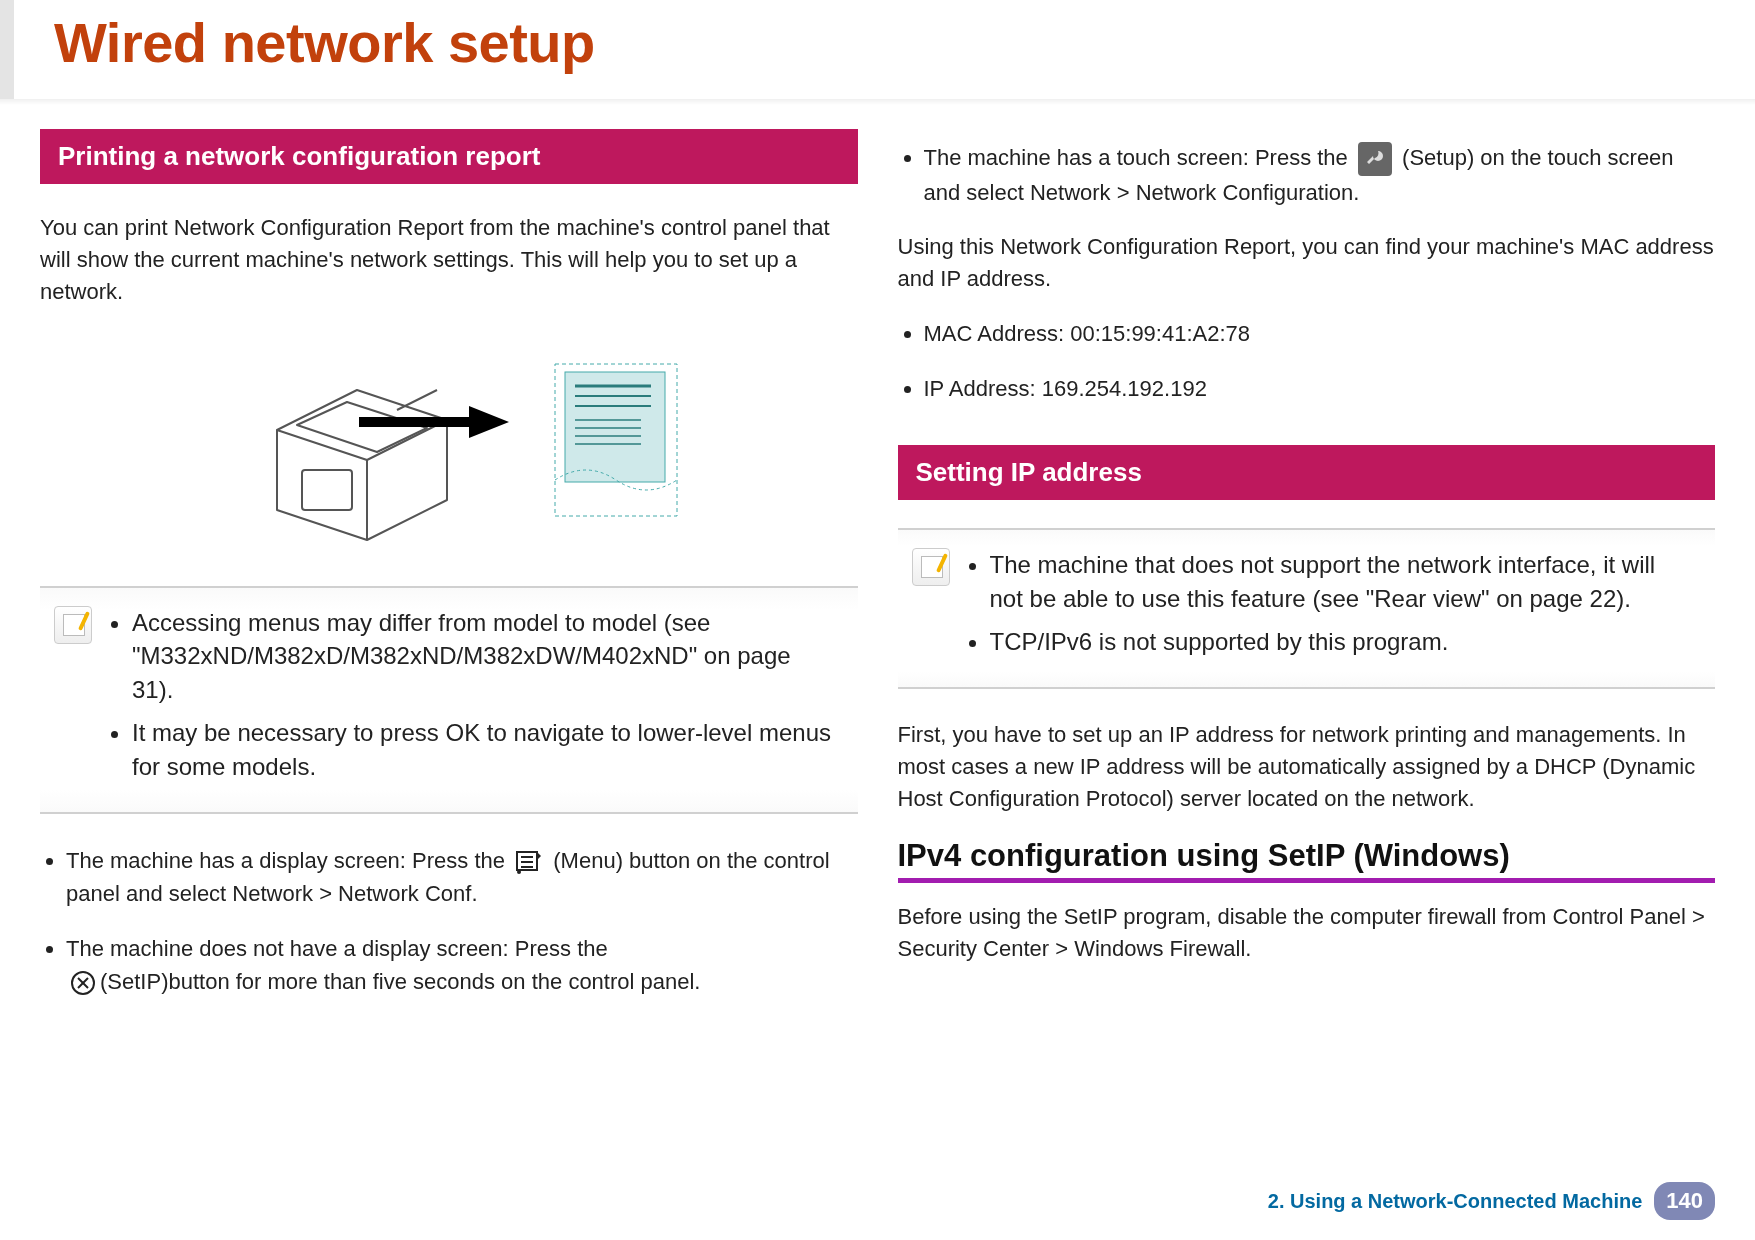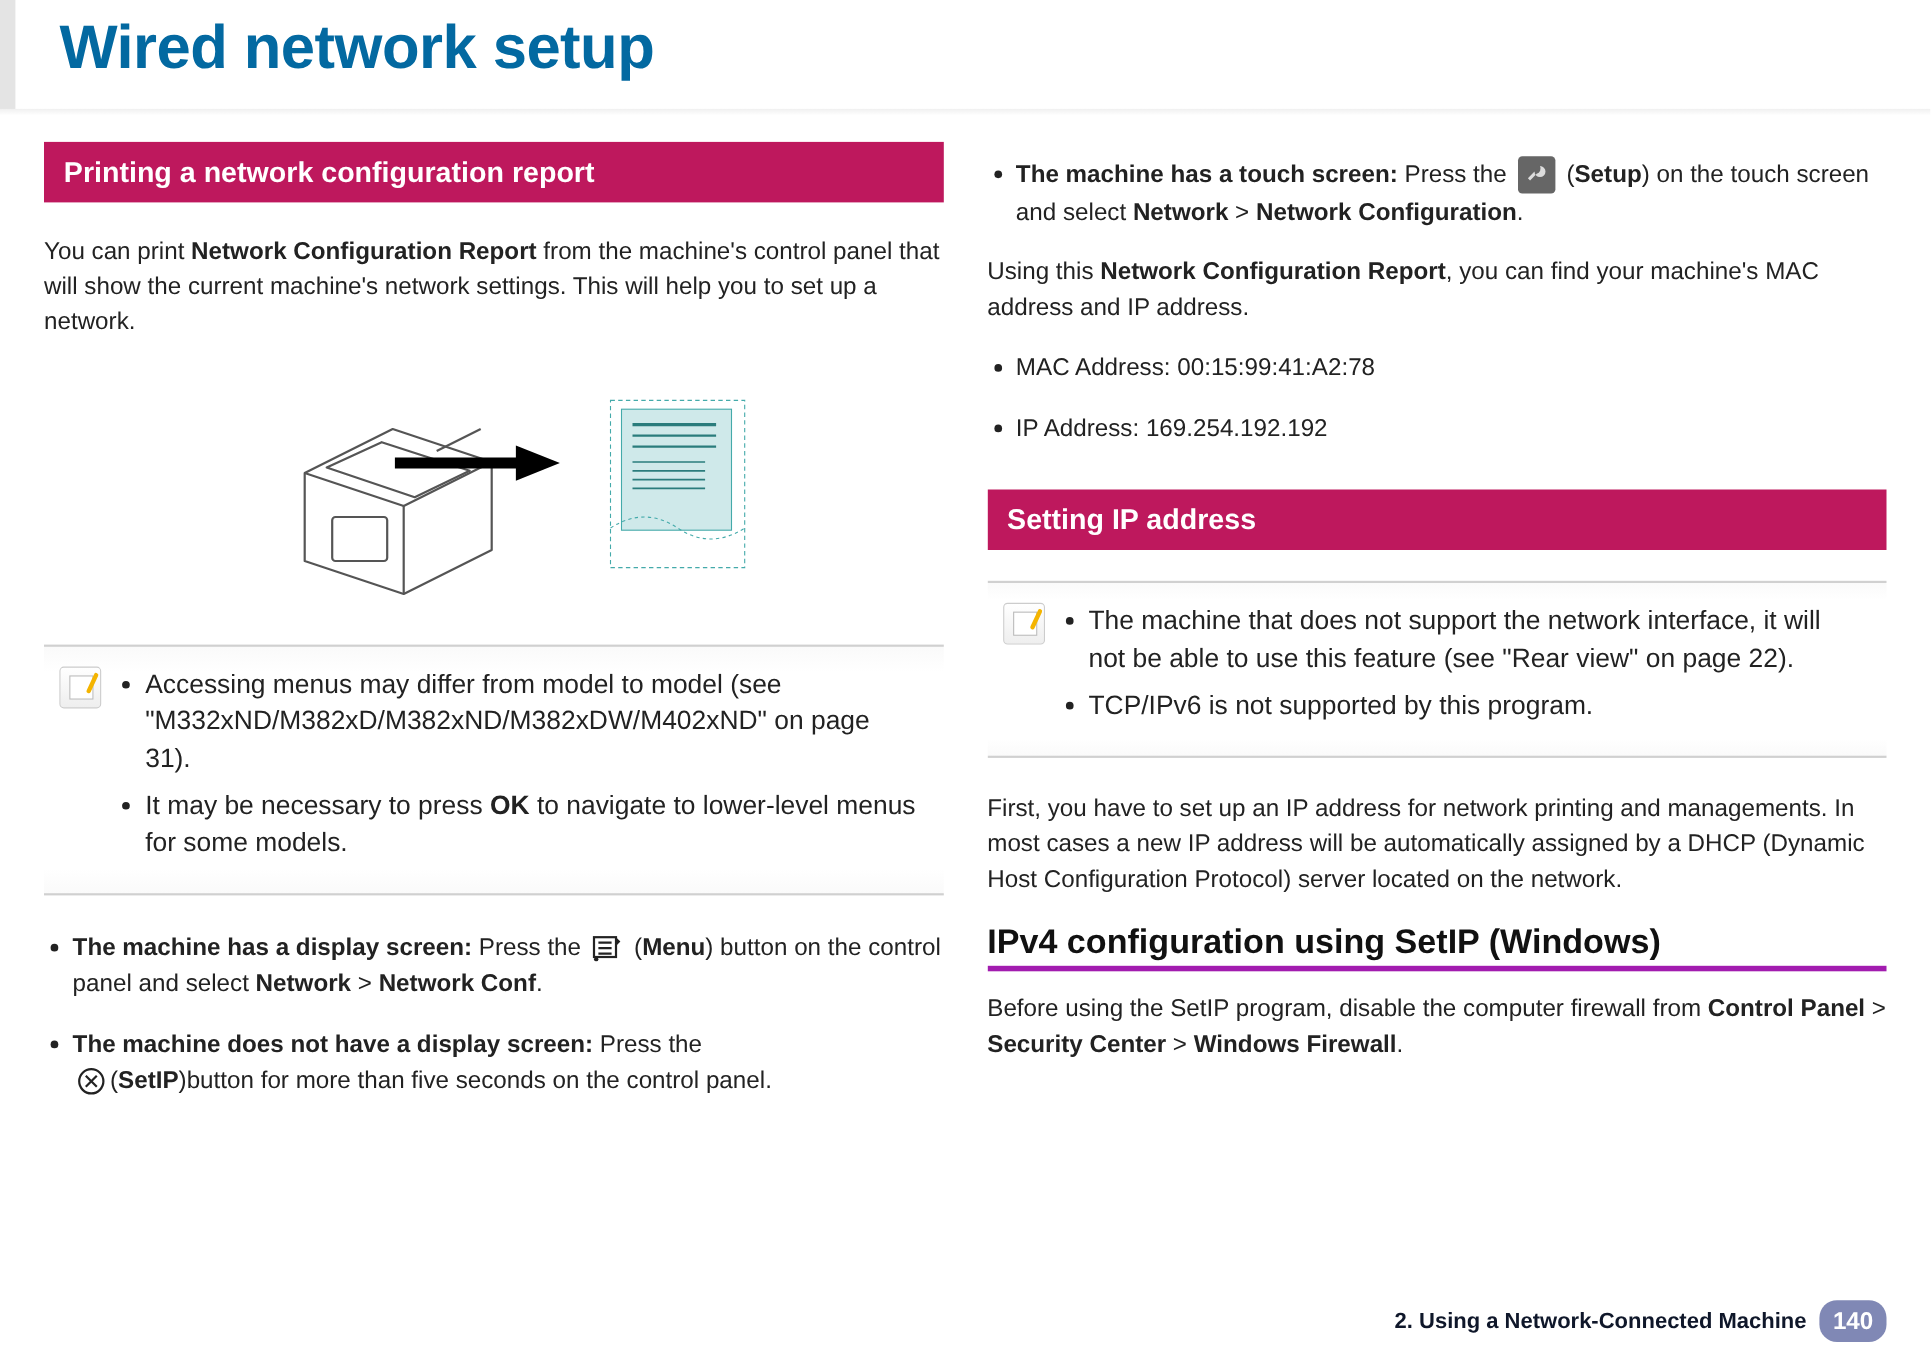--- a/index.html
+++ b/index.html
@@ -13,21 +13,21 @@
     overflow: hidden;
   }
   .page-header {
     padding: 10px 40px 24px 40px;
     border-left: 14px solid #e4e4e4;
   }
   .page-title {
     font-size: 56px;
     font-weight: 700;
     letter-spacing: -0.5px;
-    color: #0369a1;
+    color: #c2410c;
   }
   .header-rule {
     height: 6px;
     background: linear-gradient(to bottom, rgba(0,0,0,0.06), rgba(0,0,0,0));
     margin: 0 0 24px 0;
   }
   .columns {
     display: flex;
     gap: 40px;
     padding: 0 40px;
@@ -43,21 +43,21 @@
     font-size: 26px;
     padding: 12px 18px;
     margin-bottom: 28px;
   }
   .para {
     font-size: 22px;
     line-height: 1.45;
     color: #222;
     margin-bottom: 22px;
   }
-  .bold { font-weight: 700; }
+  .bold { font-weight: 400; }
   .img-row {
     display: flex;
     align-items: center;
     justify-content: center;
     gap: 22px;
     margin: 16px 0 36px 30px;
   }
   .printer-draw {
     width: 220px;
     height: 220px;
@@ -162,21 +162,21 @@
     position: absolute;
     right: 40px;
     bottom: 20px;
     display: flex;
     align-items: center;
     gap: 12px;
   }
   .footer-text {
     font-size: 20px;
     font-weight: 700;
-    color: #0f172a;
+    color: #0369a1;
   }
   .footer-page {
     background: #8088b5;
     color: #fff;
     font-weight: 700;
     font-size: 22px;
     padding: 6px 12px;
     border-radius: 16px;
   }
 </style>

